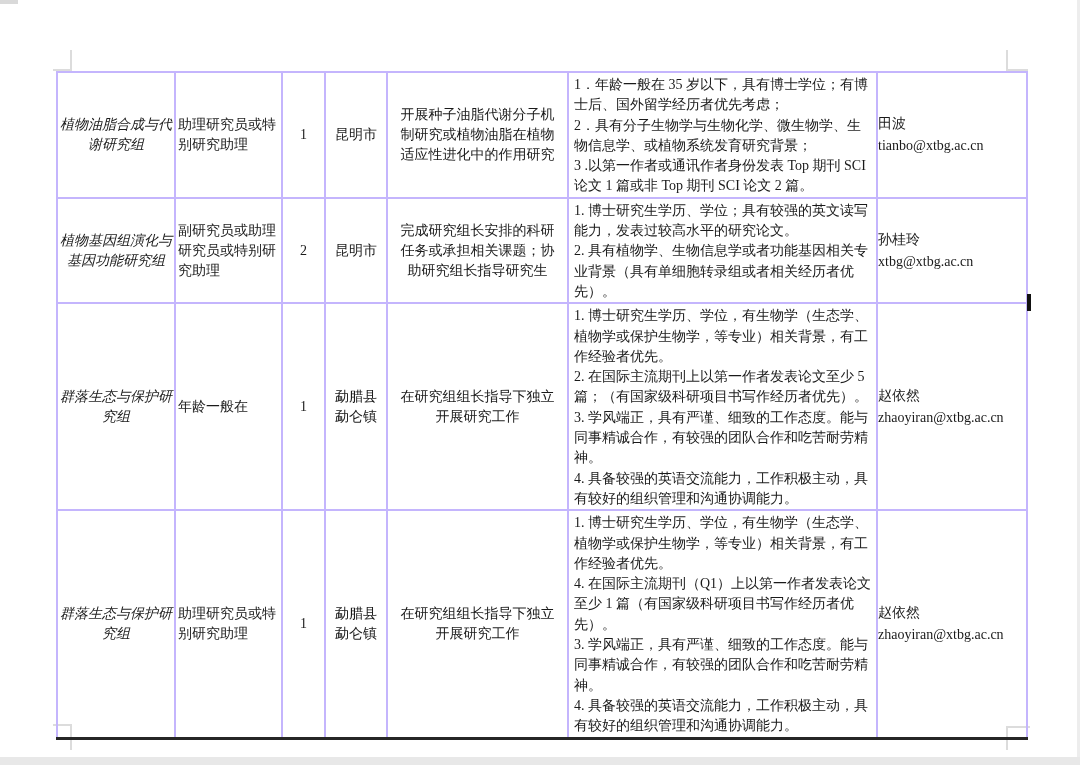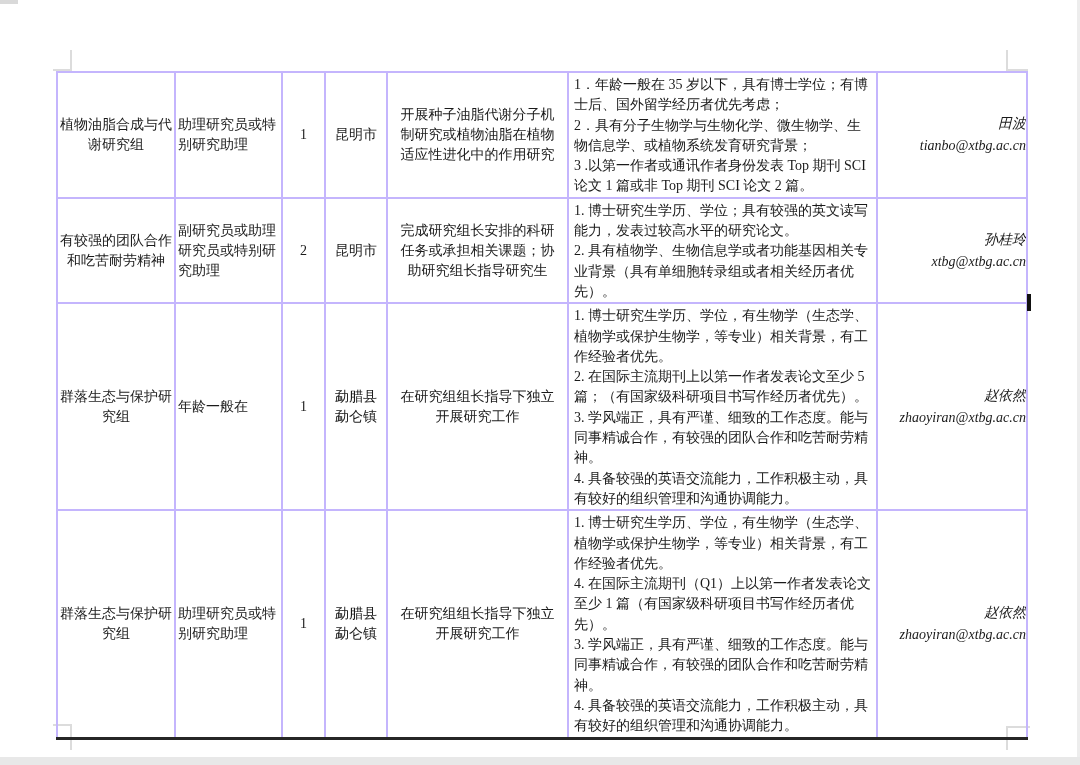--- a/index.html
+++ b/index.html
@@ -27,28 +27,28 @@
     line-height: 20px;
     vertical-align: middle;
     overflow: hidden;
     margin-left: 48px;
   }
   tr:nth-child(1) { height: 123px; }
   tr:nth-child(2) { height: 99px; }
   tr:nth-child(3) { height: 200px; }
   tr:nth-child(4) { height: 219px; }
   tr:last-child td { border-bottom: 3px solid #262626; }
-  td.group    { text-align: center; padding: 0 2px; }
+  td.group    { text-align: center; padding: 0 2px; font-style: italic; }
   td.pos      { padding: 0 2px; }
   td.count    { text-align: center; }
   td.loc      { text-align: center; padding: 0 6px; border-radius: 25px; }
   td.duty     { text-align: center; padding: 0 7px; }
   td.req      { text-align: left; vertical-align: top; padding: 2px 4px 0 5px; line-height: 20.3px; }
   td.req p    { margin: 0; }
-  td.contact  { text-align: right; line-height: 22px; font-style: italic; }
+  td.contact  { text-align: left; line-height: 22px; }
   
   .bmark { position: absolute; }
   .bmark.tl { left: 53px;  top: 50px;  width: 19px; height: 21px; border-right: 2px solid #dcdcdc; border-bottom: 2px solid #dcdcdc; }
   .bmark.tr { left: 1006px; top: 50px; width: 22px; height: 21px; border-left: 2px solid #dcdcdc; border-bottom: 2px solid #dcdcdc; }
   .bmark.bl { left: 53px;  top: 724px; width: 19px; height: 26px; border-right: 2px solid #dcdcdc; border-top: 2px solid #dcdcdc; }
   .bmark.br { left: 1006px; top: 726px; width: 24px; height: 24px; border-left: 2px solid #dcdcdc; border-top: 2px solid #dcdcdc; }
   .change-bar { position: absolute; left: 1027px; top: 294px; width: 4px; height: 17px; background: #111111; }
   .page-strip { position: absolute; left: 0; top: 757px; width: 1080px; height: 8px; background: #e8e8e8; }
   .right-edge { position: absolute; left: 1077px; top: 0; width: 3px; height: 757px; background: #ededed; }
   .top-artifact { position: absolute; left: 0; top: 0; width: 18px; height: 4px; background: #d9d9d9; }
@@ -96,21 +96,21 @@
             <p>3 .以第一作者或通讯作者身份发表 Top 期刊 SCI 论文 1 篇或非 Top 期刊 SCI 论文 2 篇。</p>
           </td>
     <td class="contact">
       <div>田波</div>
       <div>tianbo@xtbg.ac.cn</div>
     </td>
   </tr>
 
   <tr>
     <td class="group">
-      <span>有较强的团队合作和吃苦耐劳精神</span>
+      <span>植物基因组演化与基因功能研究组</span>
     </td>
     <td class="pos">
       <span>副研究员或助理研究员或特别研究助理</span>
     </td>
     <td class="count">
       <span>2</span>
     </td>
     <td class="loc">
       <span>昆明市</span>
     </td>

